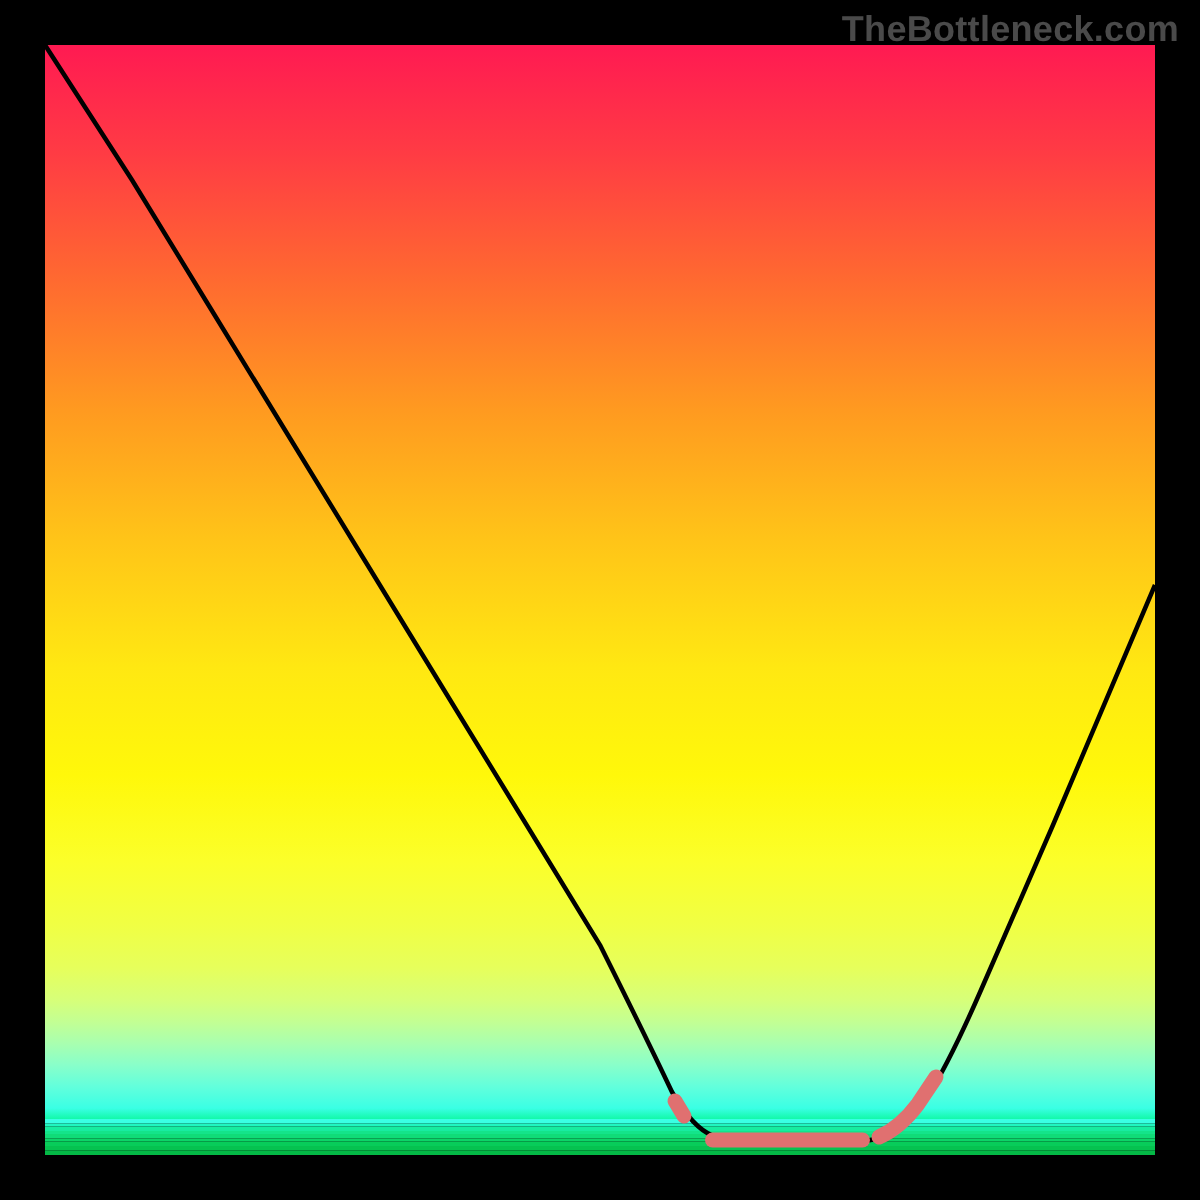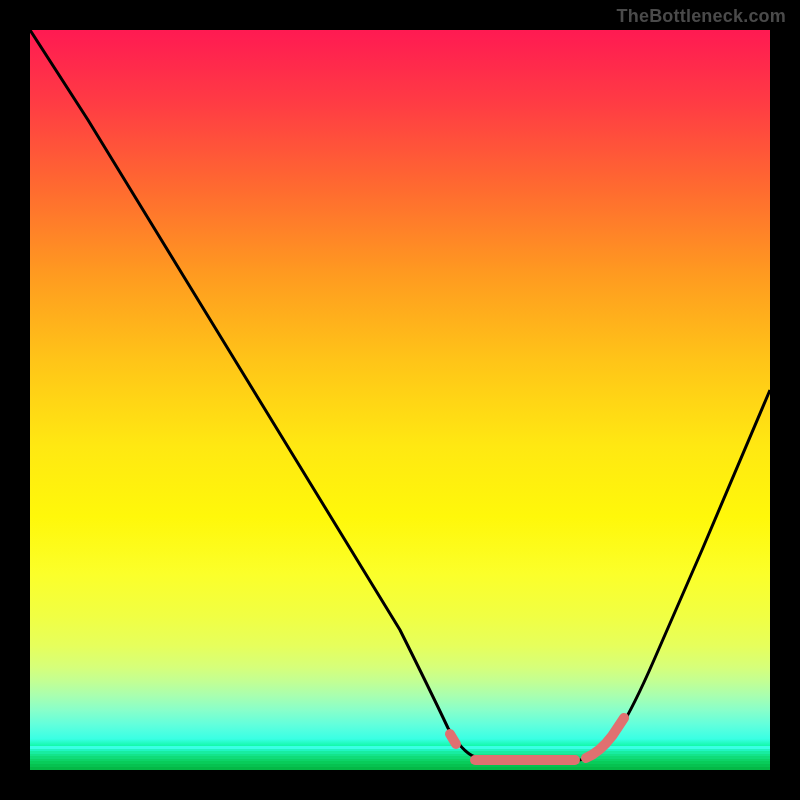--- a/index.html
+++ b/index.html
@@ -9,21 +9,21 @@
     width: 800px;
     height: 800px;
     background: #000;
   }
   .watermark {
     position: absolute;
     top: 6px;
     right: 14px;
     color: #4a4a4a;
     font-family: Arial, Helvetica, sans-serif;
-    font-size: 18px;
+    font-size: 24px;
     font-weight: 600;
     letter-spacing: 0.2px;
     z-index: 10;
   }
   .plot-area {
     position: absolute;
     left: 30px;
     top: 30px;
     width: 740px;
     height: 740px;

